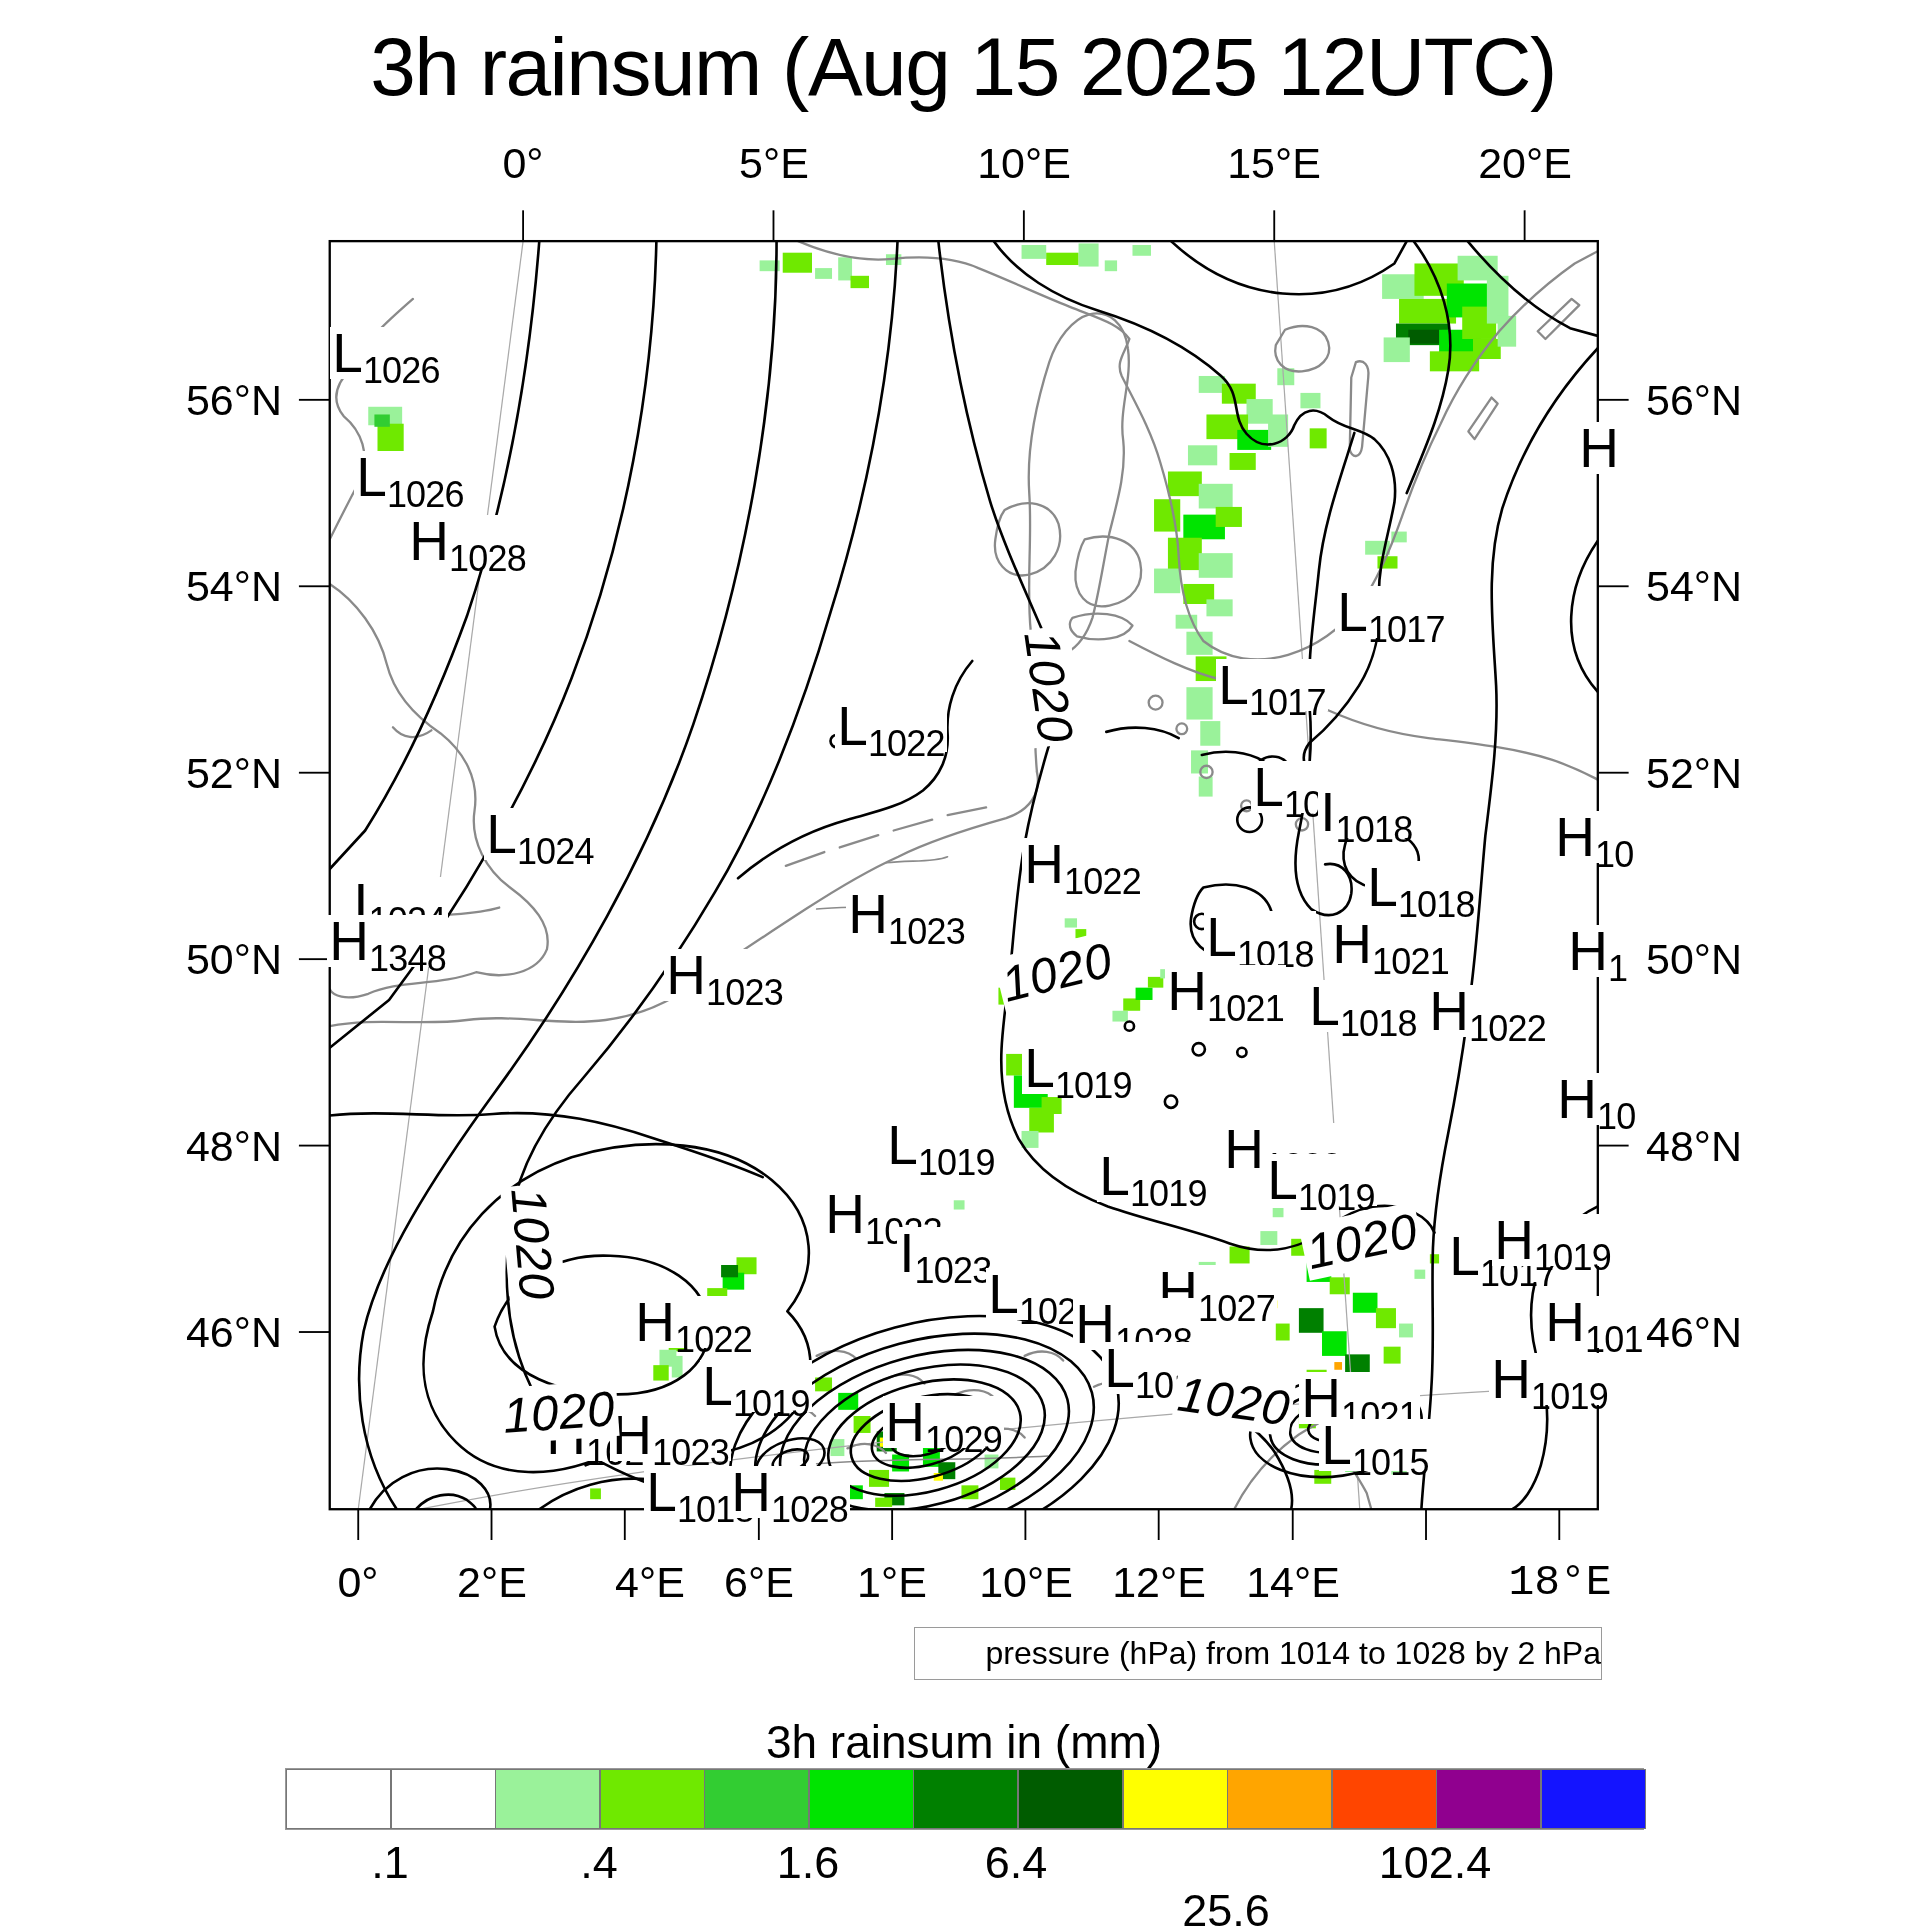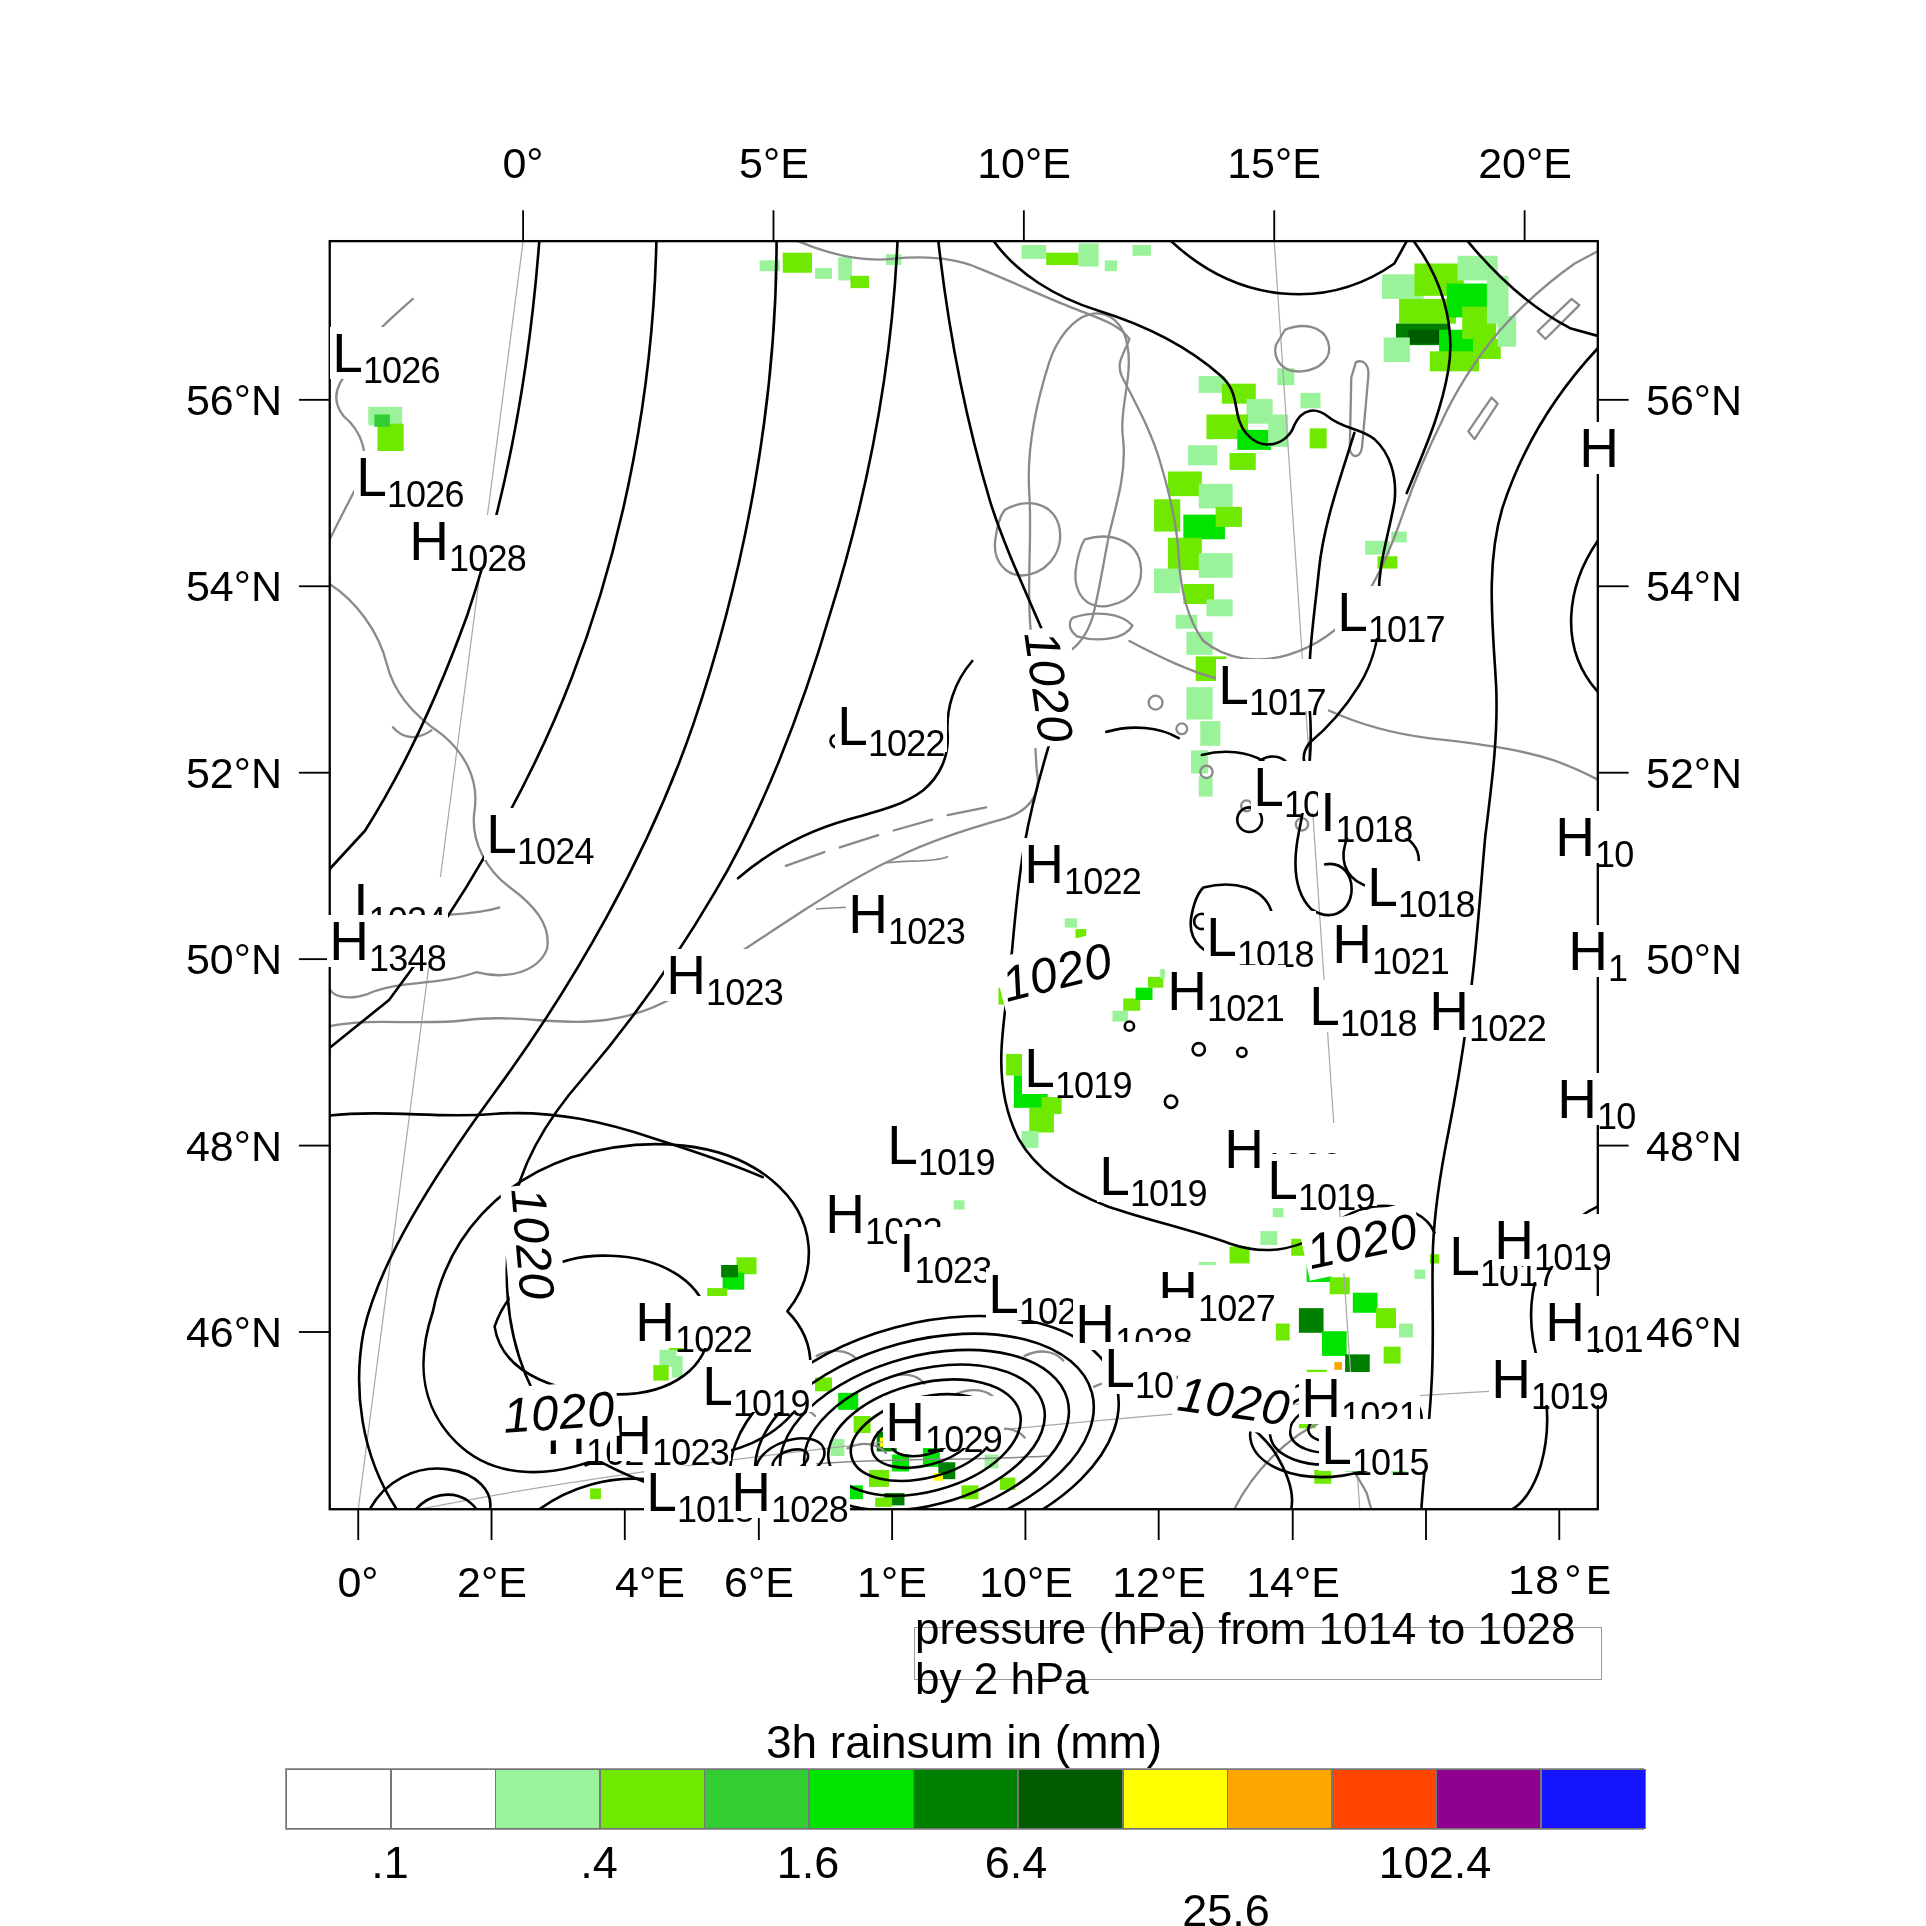--- a/index.html
+++ b/index.html
@@ -11,21 +11,21 @@
   .axis-label{font-size:43px;white-space:nowrap;}
   .top-lab,.bot-lab{transform:translateX(-50%);}
   .left-lab{transform:translate(-100%,-50%);}
   .right-lab{transform:translateY(-50%);}
   .plabel{line-height:0.95;white-space:nowrap;background:#fff;padding:0 2.3px;}
   .plabel .big{font-size:55px;}
   .plabel .sub{font-size:36px;position:relative;top:10.8px;letter-spacing:-0.8px;}
   .clabel{font-size:49px;font-style:italic;white-space:nowrap;background:#fff;
           padding:0 3.1px;transform-origin:center center;letter-spacing:0.8px;}
   .legendbox{border:1.5px solid #9a9a9a;background:#fff;display:flex;
-             align-items:center;justify-content:flex-end;font-size:44px;}
+             align-items:center;justify-content:flex-end;font-size:32px;}
   .cb-title{font-size:46px;transform:translateX(-50%);white-space:nowrap;}
   .cb-cell{position:absolute;top:0;height:100%;box-sizing:border-box;
            border:0.8px solid #777;}
   .cb-wrap{box-sizing:border-box;border:1.5px solid #999;}
   .cb-lab{font-size:45px;transform:translateX(-50%);white-space:nowrap;}
   svg{position:absolute;left:0;top:0;}
 </style>
 </head>
 <body>
 
@@ -304,20 +304,21 @@
         <line x1="388" y1="1729" x2="428" y2="1729"></line>
         <line x1="2074" y1="519" x2="2114" y2="519"></line>
         <line x1="2074" y1="761" x2="2114" y2="761"></line>
         <line x1="2074" y1="1003" x2="2114" y2="1003"></line>
         <line x1="2074" y1="1245" x2="2114" y2="1245"></line>
         <line x1="2074" y1="1487" x2="2114" y2="1487"></line>
         <line x1="2074" y1="1729" x2="2114" y2="1729"></line>
       </g>
   </svg>
 
+  <div class="abs title">3h rainsum (Aug 15 2025 12UTC)</div>
 
   <div id="axis-labels">
       <div class="abs axis-label top-lab" style="left: 523px; top: 139px;">0°</div>
       <div class="abs axis-label top-lab" style="left: 774px; top: 139px;">5°E</div>
       <div class="abs axis-label top-lab" style="left: 1024px; top: 139px;">10°E</div>
       <div class="abs axis-label top-lab" style="left: 1274px; top: 139px;">15°E</div>
       <div class="abs axis-label top-lab" style="left: 1525px; top: 139px;">20°E</div>
       <div class="abs axis-label bot-lab" style="left: 358px; top: 1558px;">0°</div>
       <div class="abs axis-label bot-lab" style="left: 492px; top: 1558px;">2°E</div>
       <div class="abs axis-label bot-lab" style="left: 650px; top: 1558px;">4°E</div>

